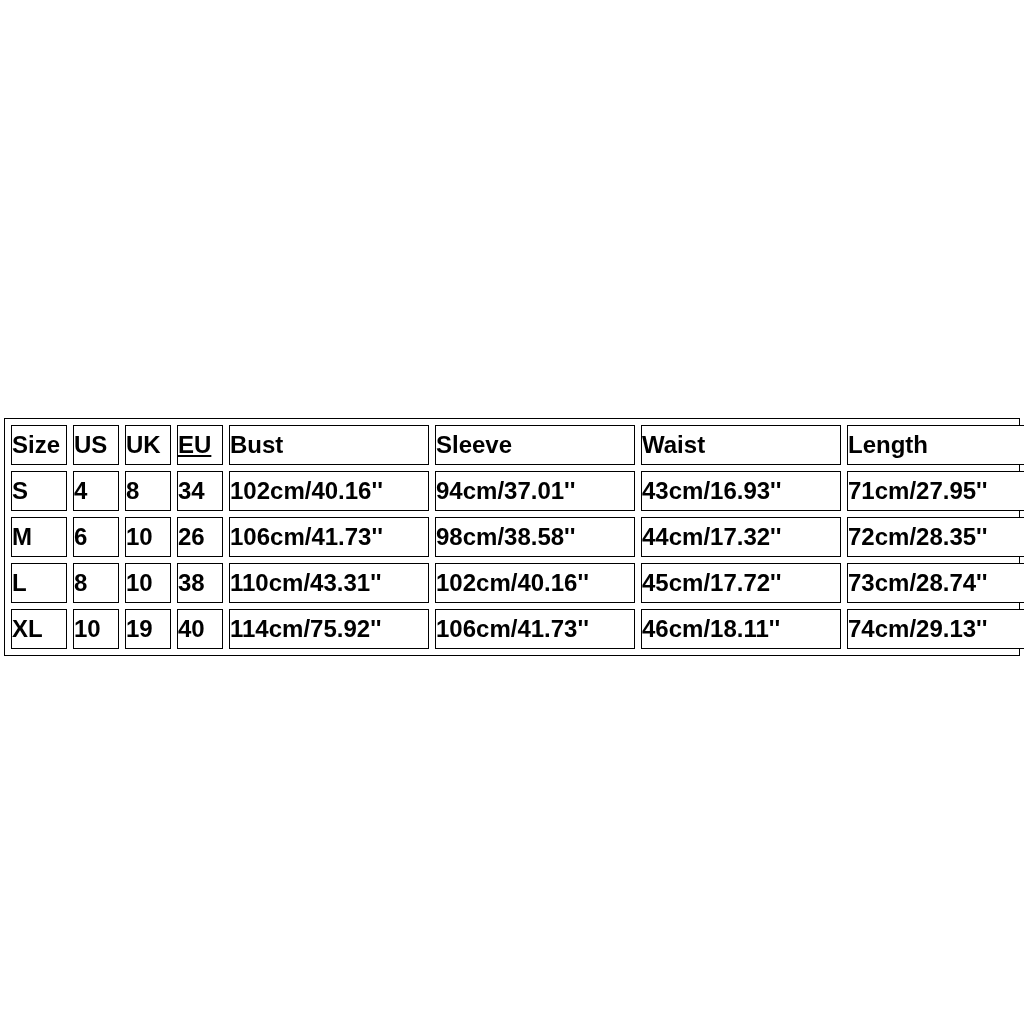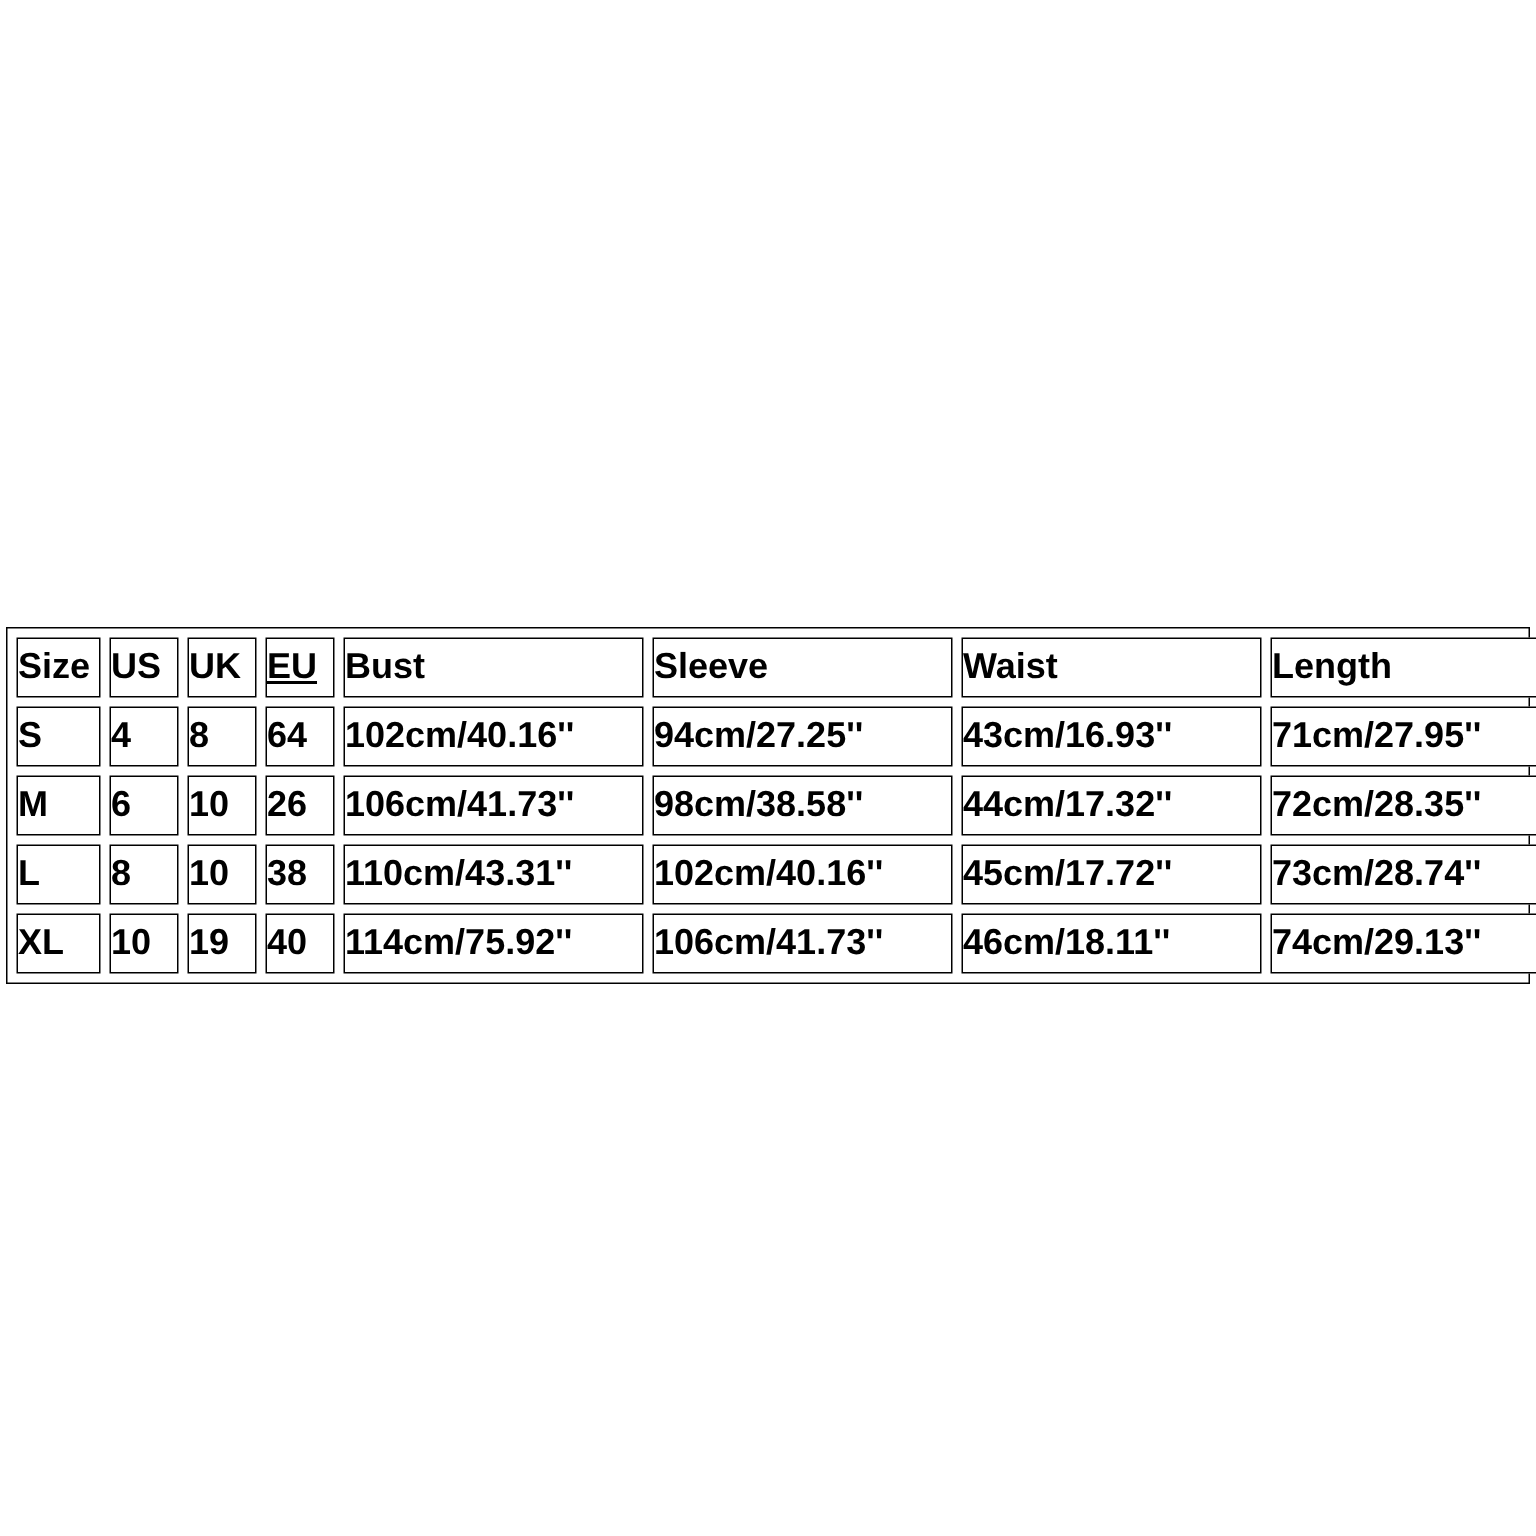--- a/index.html
+++ b/index.html
@@ -87,23 +87,23 @@
           <th>Sleeve</th>
           <th>Waist</th>
           <th>Length</th>
         </tr>
       </thead>
       <tbody>
         <tr>
           <td>S</td>
           <td>4</td>
           <td>8</td>
-          <td>64</td>
+          <td>34</td>
           <td>102cm/40.16''</td>
-          <td>94cm/27.25''</td>
+          <td>94cm/37.01''</td>
           <td>43cm/16.93''</td>
           <td>71cm/27.95''</td>
         </tr>
         <tr>
           <td>M</td>
           <td>6</td>
           <td>10</td>
           <td>26</td>
           <td>106cm/41.73''</td>
           <td>98cm/38.58''</td>

